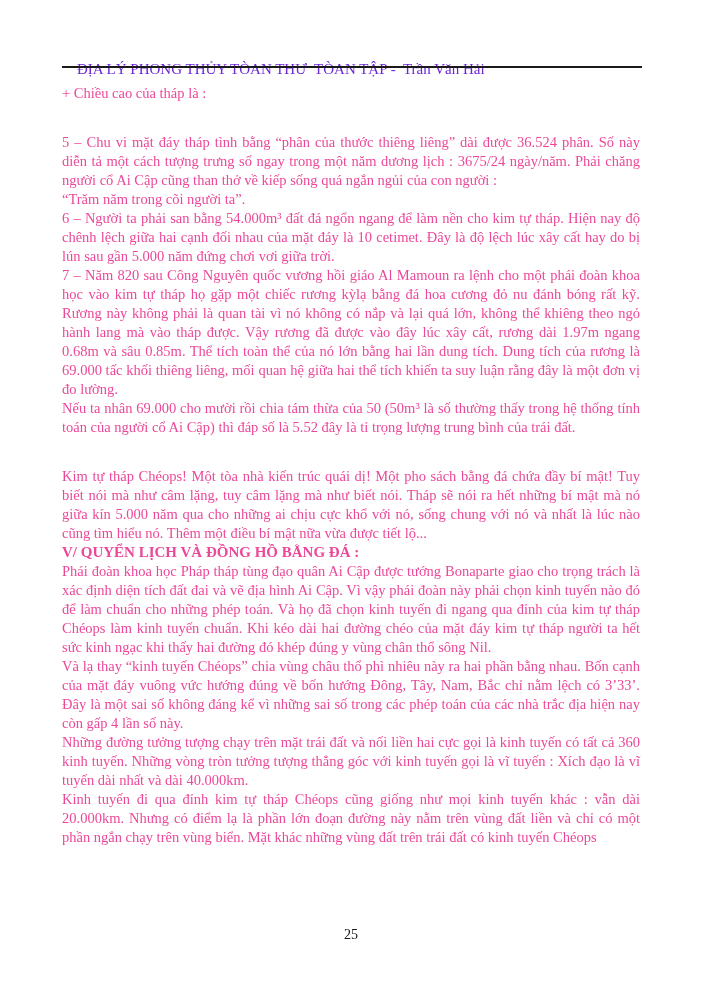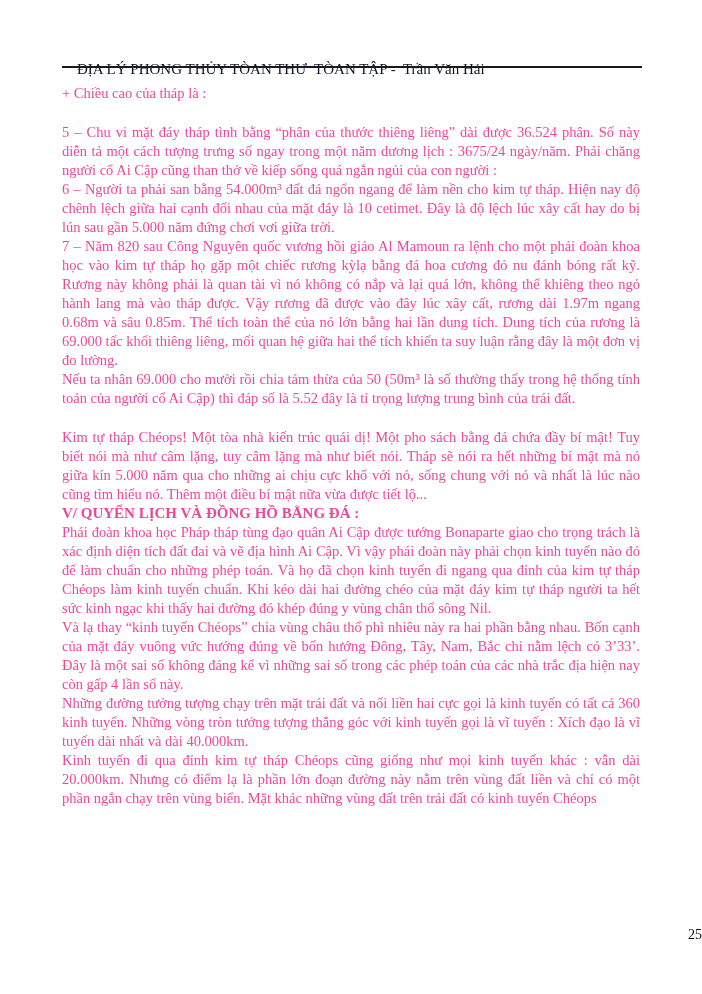--- a/index.html
+++ b/index.html
@@ -6,52 +6,53 @@
   body{
     width:702px;height:994px;background:#ffffff;overflow:hidden;
     font-family:"Liberation Serif","DejaVu Serif",serif;
     -webkit-font-smoothing:antialiased;
   }
   .page{
     position:relative;width:702px;height:994px;background:#ffffff;color:#161616;
   }
   .running-header{
     position:absolute;top:41px;left:62px;right:62px;
-    font-size:15px;line-height:19px;white-space:pre-wrap;color:#0f172a;
+    font-size:15px;line-height:19px;white-space:pre-wrap;color:#6d28d9;
   }
   .header-rule{
     position:absolute;top:66px;left:62px;right:60px;
     border-top:2px solid #1a1a1a;height:0;
   }
   .body-text{
     position:absolute;top:84px;left:62px;right:62px;
     font-size:14.5px;line-height:19px;text-align:justify;color:#ec4899;font-family:Liberation Serif, serif;
   }
   .body-text p{margin:0;padding:0;}
-  .body-text p.gap{margin-top:20px;}
+  .body-text p.gap{margin-top:30px;}
   .body-text p.bold{font-weight:bold;font-size:15px;}
   .page-footer{
     position:absolute;top:927px;left:0;width:100%;
-    text-align:right;font-size:14px;color:#141414;
+    text-align:center;font-size:14px;color:#141414;
   }
 </style>
 </head>
 <body>
 
 <div class="page">
 
   <div class="running-header">
     <span>ĐỊA LÝ PHONG THỦY TÒAN THƯ  TÒAN TẬP -  Trần Văn Hải</span>
   </div>
 
   <div class="header-rule"></div>
 
   <div class="body-text">
     <p>+ Chiều cao của tháp là :</p>
     <p class="gap">5 – Chu vi mặt đáy tháp tình bằng “phân của thước thiêng liêng” dài được 36.524 phân. Số này diễn tả một cách tượng trưng số ngay trong một năm dương lịch : 3675/24 ngày/năm. Phải chăng người cổ Ai Cập cũng than thở về kiếp sống quá ngắn ngủi của con người :</p>
+    <p>“Trăm năm trong cõi người ta”.</p>
     <p>6 – Người ta phải san bằng 54.000m³ đất đá ngổn ngang để làm nền cho kim tự tháp. Hiện nay độ chênh lệch giữa hai cạnh đối nhau của mặt đáy là 10 cetimet. Đây là độ lệch lúc xây cất hay do bị lún sau gần 5.000 năm đứng chơi vơi giữa trời.</p>
     <p>7 – Năm 820 sau Công Nguyên quốc vương hồi giáo Al Mamoun ra lệnh cho một phái đoàn khoa học vào kim tự tháp họ gặp một chiếc rương kỳlạ bằng đá hoa cương đỏ nu đánh bóng rất kỹ. Rương này không phải là quan tài vì nó không có nắp và lại quá lớn, không thể khiêng theo ngỏ hành lang mà vào tháp được. Vậy rương đã được vào đây lúc xây cất, rương dài 1.97m ngang 0.68m và sâu 0.85m. Thể tích toàn thể của nó lớn bằng hai lần dung tích. Dung tích của rương là 69.000 tấc khối thiêng liêng, mối quan hệ giữa hai thể tích khiến ta suy luận rằng đây là một đơn vị đo lường.</p>
     <p>Nếu ta nhân 69.000 cho mười rồi chia tám thừa của 50 (50m³ là số thường thấy trong hệ thống tính toán của người cổ Ai Cập) thì đáp số  là 5.52 đây là tỉ trọng lượng trung bình của trái đất.</p>
     <p class="gap">Kim tự tháp Chéops! Một tòa nhà kiến trúc quái dị!  Một pho sách bằng đá chứa đầy bí mật! Tuy biết nói mà như câm lặng, tuy câm lặng mà như biết nói. Tháp sẽ nói ra hết những bí mật mà nó giữa kín 5.000 năm qua cho những ai chịu cực khổ với nó, sống chung với nó và nhất là lúc nào cũng tìm hiểu nó. Thêm một điều bí mật nữa vừa được tiết lộ...</p>
     <p class="bold">V/ QUYỂN LỊCH VÀ ĐỒNG HỒ BẰNG ĐÁ :</p>
     <p>Phái đoàn khoa học Pháp tháp tùng đạo quân Ai Cập được tướng Bonaparte giao cho trọng trách là xác định diện tích đất đai và vẽ địa hình Ai Cập. Vì vậy phái đoàn này phải chọn kinh tuyến nào đó để làm chuẩn cho những phép toán. Và họ đã chọn kinh tuyến đi ngang qua đỉnh của kim tự tháp Chéops làm kinh tuyến chuẩn. Khi kéo dài hai đường chéo của mặt đáy kim tự tháp người ta hết sức kinh ngạc khi thấy hai đường đó khép đúng y vùng chân thổ sông Nil.</p>
     <p>Và lạ thay “kinh tuyến Chéops” chia vùng châu thổ phì nhiêu này ra hai phần bằng nhau. Bốn cạnh của mặt đáy vuông vức hướng đúng về bốn hướng Đông, Tây, Nam, Bắc chỉ nằm lệch có 3’33’. Đây là một sai số không đáng kể vì những sai số trong các phép toán của các nhà trắc địa hiện nay còn gấp 4 lần số này.</p>
     <p>Những đường tưởng tượng chạy trên mặt trái đất và nối liền hai cực gọi là kinh tuyến có tất cả 360 kinh tuyến. Những vòng tròn tưởng tượng thẳng góc với kinh tuyến gọi là vĩ tuyến : Xích đạo là vĩ tuyến dài nhất và dài 40.000km.</p>
     <p>Kinh tuyến đi qua đỉnh kim tự tháp Chéops cũng giống như mọi kinh tuyến khác : vẫn dài 20.000km. Nhưng có điểm lạ là phần lớn đoạn đường này nằm trên vùng đất liền và chỉ có một phần ngắn chạy trên vùng biển. Mặt khác những vùng đất trên trái đất có kinh tuyến Chéops</p>
   </div>

